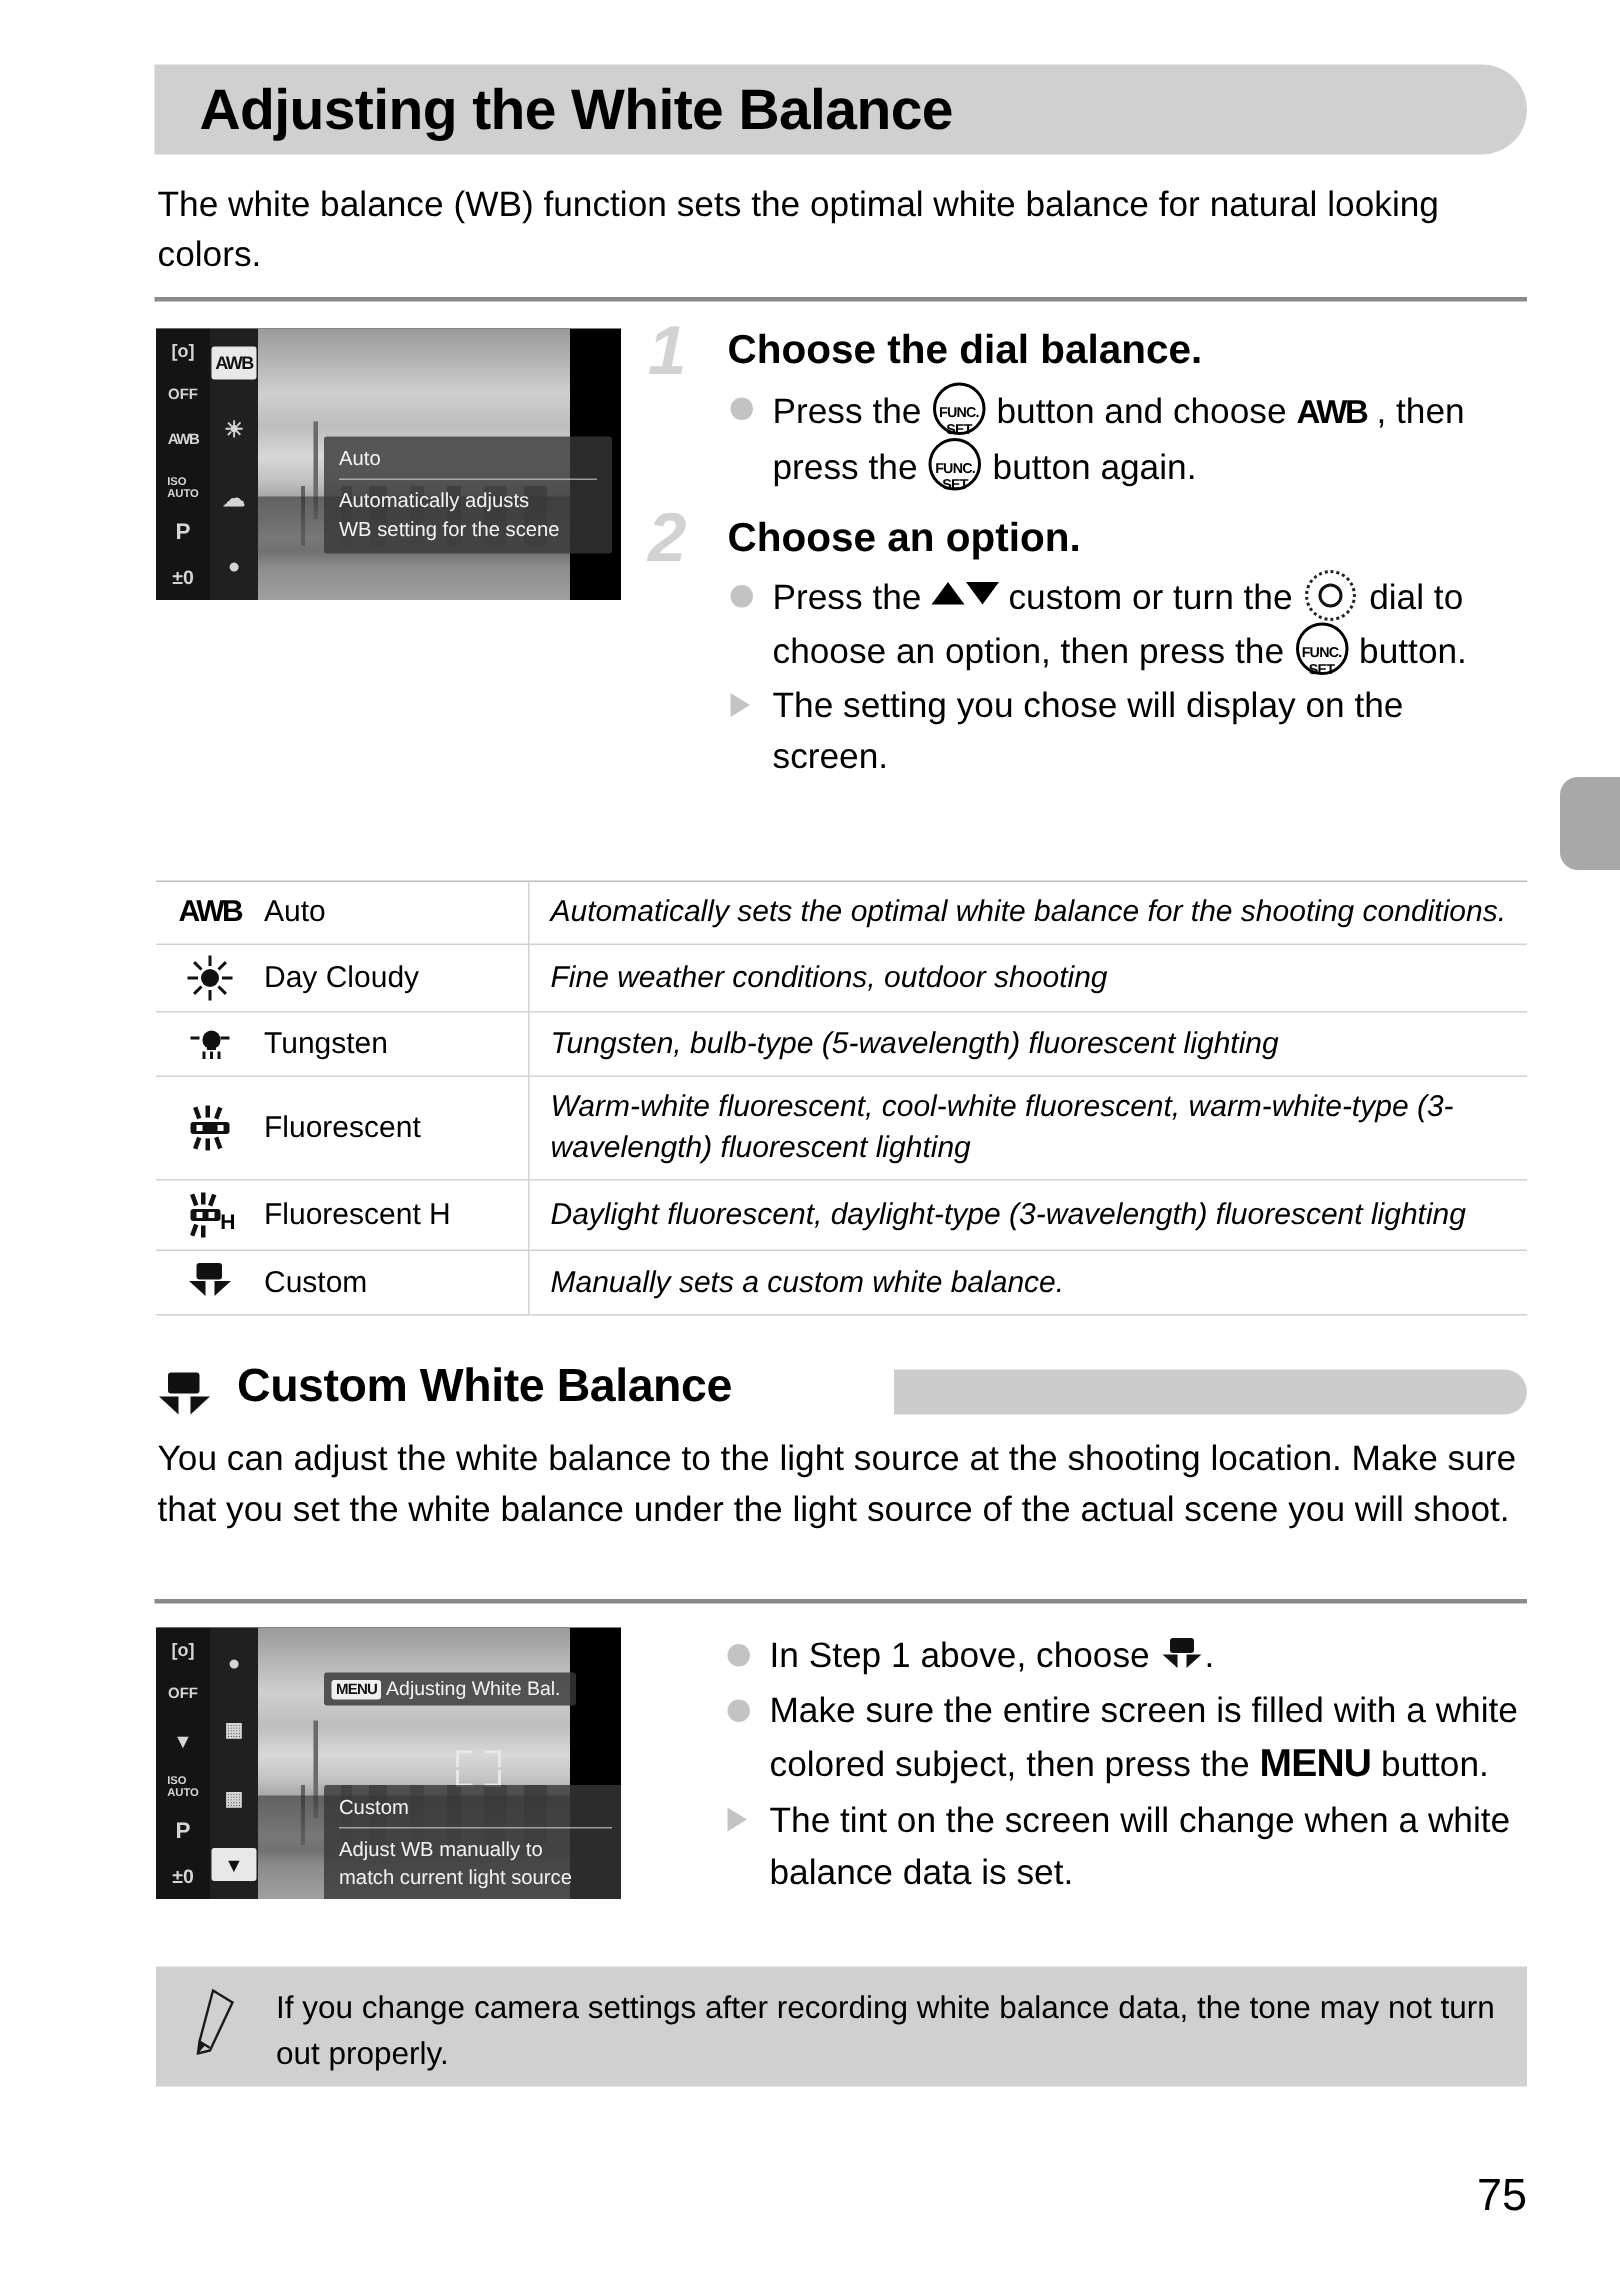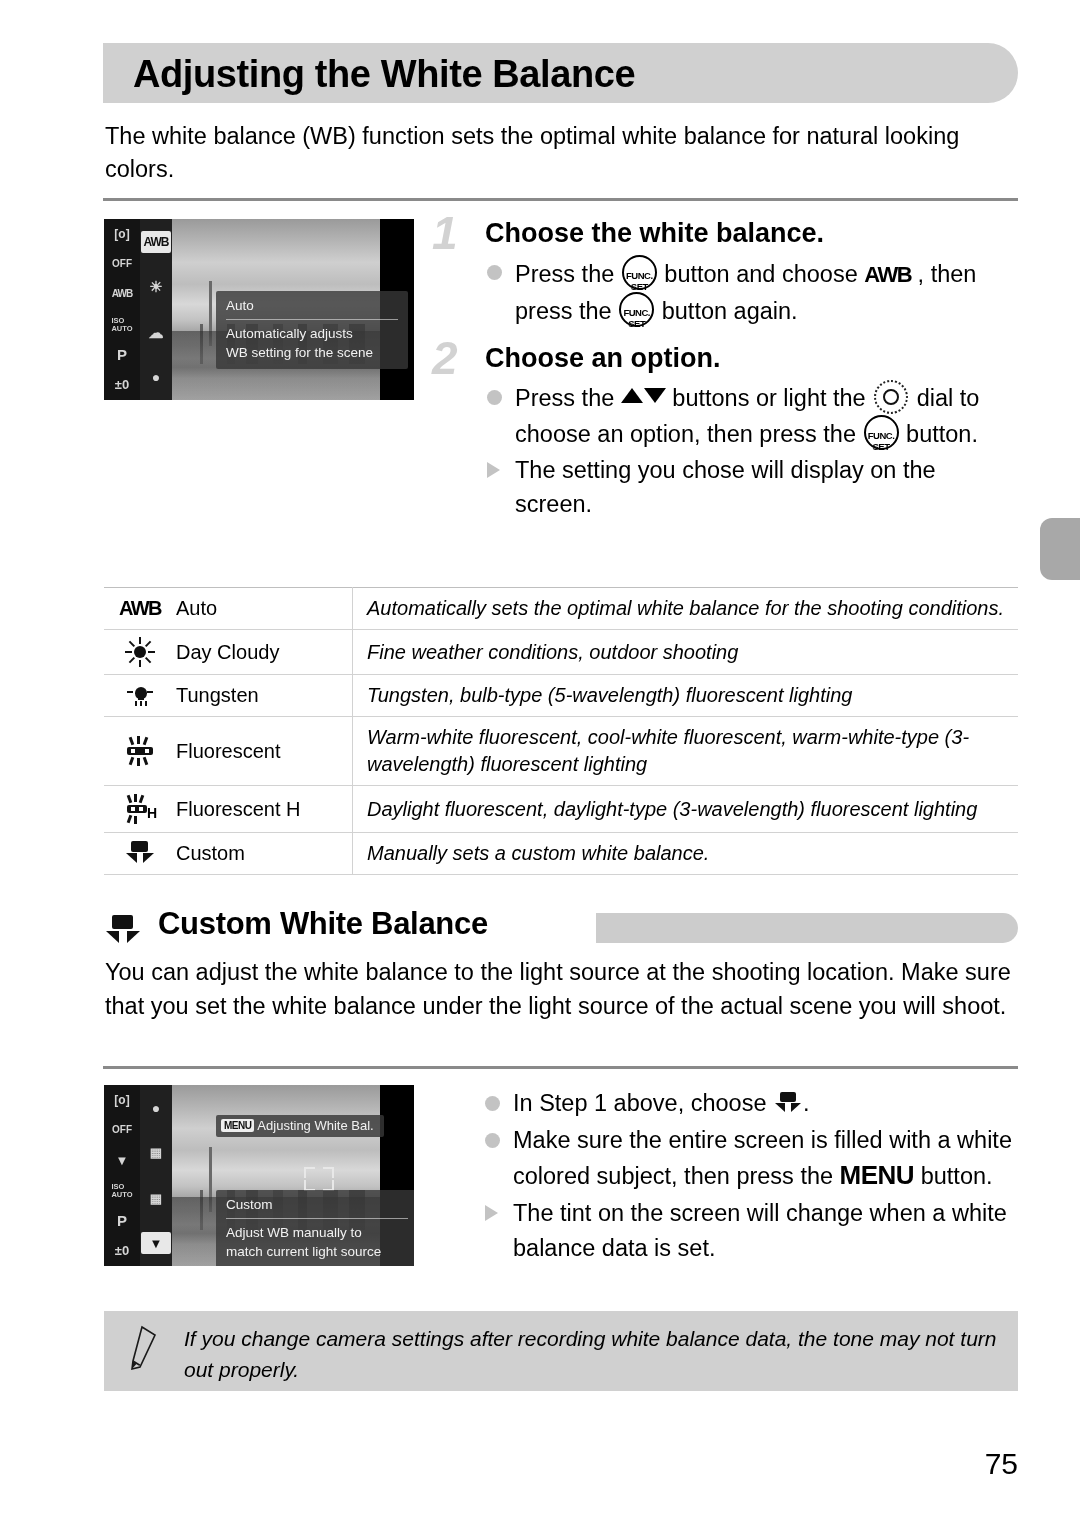--- a/index.html
+++ b/index.html
@@ -433,21 +433,20 @@
   .bottom-steps .bullet-row { font-size: 23.5px; line-height: 35px; }
 
   
   .note {
     position: absolute;
     left: 104px;
     top: 1311px;
     width: 914px;
     height: 80px;
     background: #d0d0d0;
-    font-style: italic;
   }
   .note-text {
     position: absolute;
     left: 80px;
     top: 12px;
     right: 20px;
     font-size: 21px;
     line-height: 31px;
   }
   .pencil {
@@ -501,39 +500,39 @@
     <div class="bdy">Automatically adjusts</div>
     <div>WB setting for the scene</div>
   </div>
 </div>
 
 <div class="steps">
 
   <div class="step">
     <div class="step-head">
       <span class="step-num">1</span>
-      <span>Choose the white balance.</span>
+      <span>Choose the dial balance.</span>
     </div>
     <div class="step-body">
       <div class="bullet-row">
         <span class="dot"></span>
         <span>Press the </span><span class="ic-funcset"><b>FUNC.</b><i>SET</i></span><span> button and choose </span><span class="ic-awb">AWB</span><span> , then press the </span><span class="ic-funcset"><b>FUNC.</b><i>SET</i></span><span> button again.</span>
       </div>
     </div>
   </div>
 
   <div class="step" style="margin-top:12px">
     <div class="step-head">
       <span class="step-num">2</span>
       <span>Choose an option.</span>
     </div>
     <div class="step-body">
       <div class="bullet-row">
         <span class="dot"></span>
-        <span>Press the </span><span class="ic-up"></span><span class="ic-dn"></span><span> buttons or light the </span><span class="ic-dial"></span><span> dial to choose an option, then press the </span><span class="ic-funcset"><b>FUNC.</b><i>SET</i></span><span> button.</span>
+        <span>Press the </span><span class="ic-up"></span><span class="ic-dn"></span><span> custom or turn the </span><span class="ic-dial"></span><span> dial to choose an option, then press the </span><span class="ic-funcset"><b>FUNC.</b><i>SET</i></span><span> button.</span>
       </div>
       <div class="bullet-row">
         <span class="tri"></span>
         <span>The setting you chose will display on the screen.</span>
       </div>
     </div>
   </div>
 
 </div>
 

